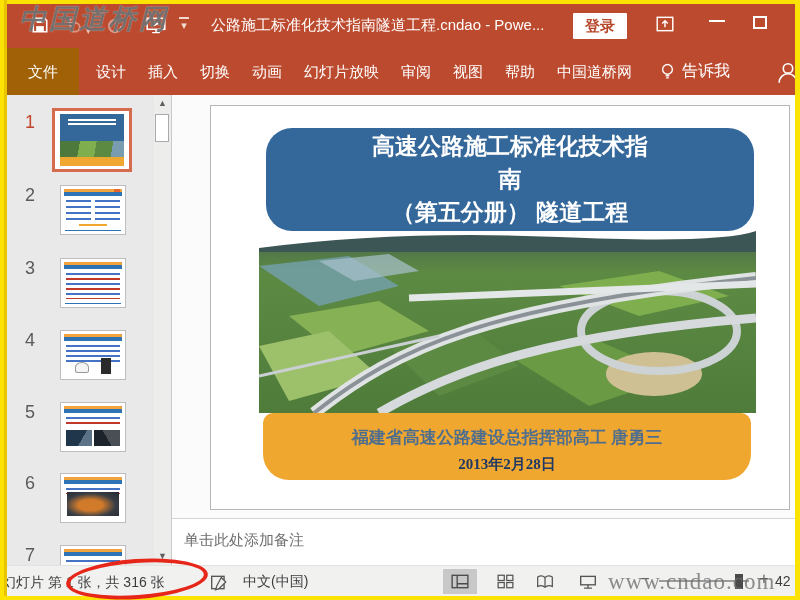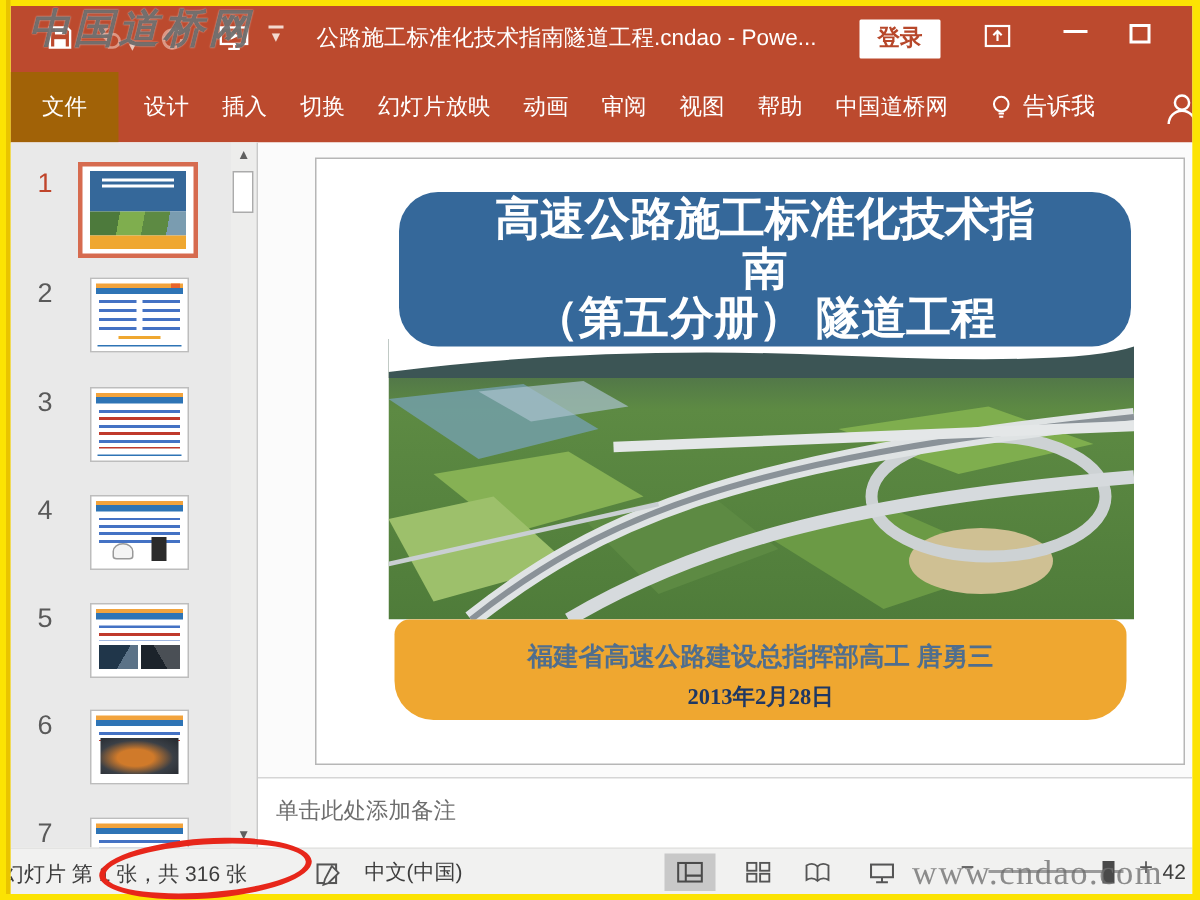--- a/index.html
+++ b/index.html
@@ -71,21 +71,21 @@
   .scrollbar { position:absolute; right:0; top:0; width:17px; height:470px; background:#EDEDEC; }
   .scroll-arrow { position:absolute; left:0; width:17px; height:17px; text-align:center; font-size:9px; line-height:17px; color:#5f5f5f; }
   .sa-up { top:0; }
   .sa-down { bottom:0; }
   .scroll-thumb { position:absolute; left:1px; top:19px; width:14px; height:28px; background:#fff; border:1px solid #ABABAB; }
 
   
   .editor { position:relative; flex:1; }
   .slide-canvas { position:absolute; left:38px; top:10px; width:580px; height:405px; background:#fff; border:1px solid #B6B6B6; overflow:hidden; }
   .title-box { position:absolute; left:55px; top:22px; width:488px; height:103px; background:#35689A; border-radius:26px;
-               color:#fff; font-weight:bold; font-size:30px; line-height:33px; text-align:center; padding-top:2px; }
+               color:#fff; font-weight:bold; font-size:23px; line-height:33px; text-align:center; padding-top:2px; }
   .photo { position:absolute; left:48px; top:120px; width:497px; height:187px; }
   .orange-band { position:absolute; left:52px; top:307px; width:488px; height:67px; background:#EFA730;
                  border-radius:10px 10px 26px 26px; text-align:center; }
   .author { margin-top:13px; font-size:17px; font-weight:bold; color:#4F6E8E; }
   .slide-date { margin-top:6px; font-size:15px; font-weight:bold; color:#1F3864; font-family:"Liberation Serif", serif; }
 
   .notes-area { position:absolute; left:0; right:0; top:423px; height:47px; background:#fff; border-top:1px solid #D5D5D5; }
   .notes-ph { position:absolute; left:12px; top:12px; font-size:15px; color:#6e6e6e; }
 
   
@@ -156,22 +156,22 @@
       </span>
       <span class="win-ctl ctl-min"></span>
       <span class="win-ctl ctl-max"></span>
     </div>
 
     <div class="ribbontabs">
       <span class="tab tab-file">文件</span>
       <span class="tab">设计</span>
       <span class="tab">插入</span>
       <span class="tab">切换</span>
+      <span class="tab">动画</span>
       <span class="tab">幻灯片放映</span>
-      <span class="tab">动画</span>
       <span class="tab">审阅</span>
       <span class="tab">视图</span>
       <span class="tab">帮助</span>
       <span class="tab">中国道桥网</span>
       <span class="tellme-wrap">
         <span class="bulb">
           <svg width="17" height="19" viewBox="0 0 16 18">
               <circle cx="8" cy="7" r="4.6" fill="none" stroke="#fff" stroke-width="1.3"></circle>
               <path d="M6.3 13 h3.4 M6.7 15 h2.6" stroke="#fff" stroke-width="1.3"></path>
             </svg>

